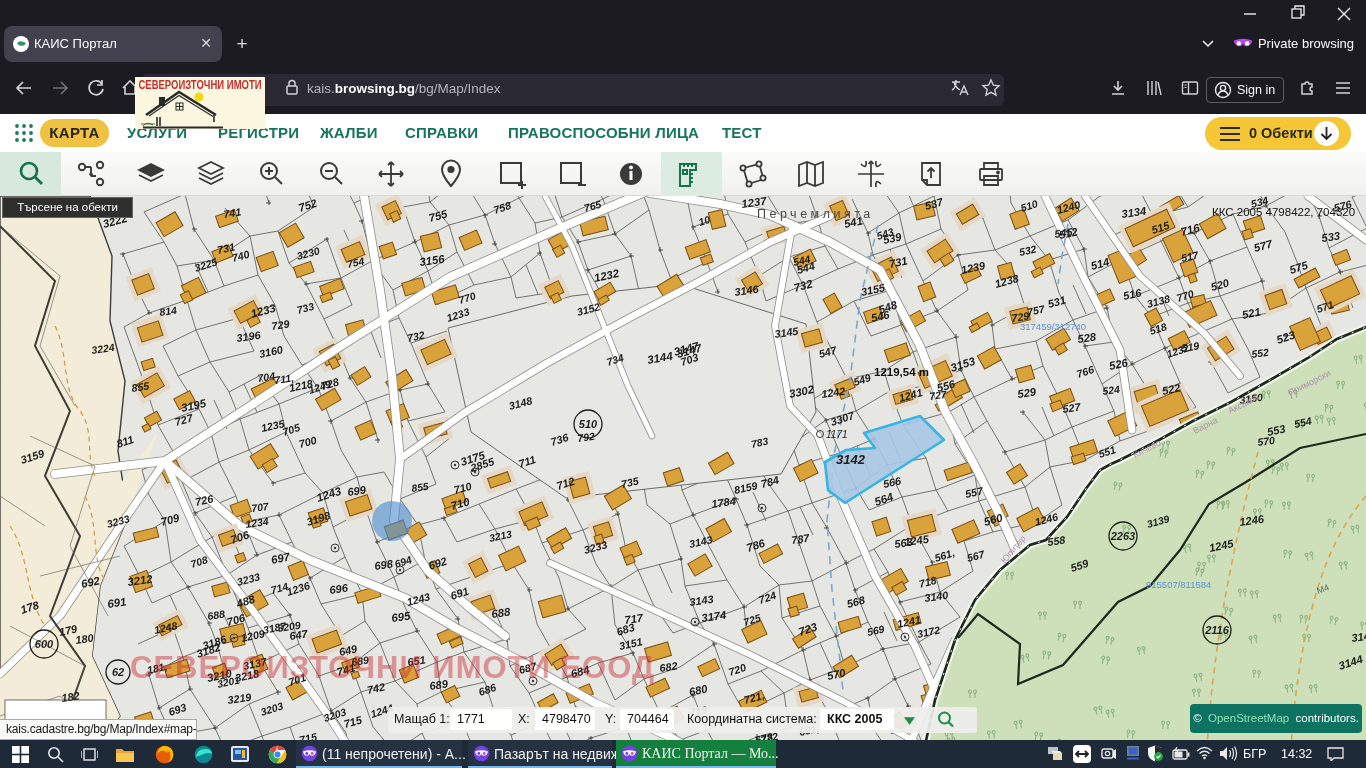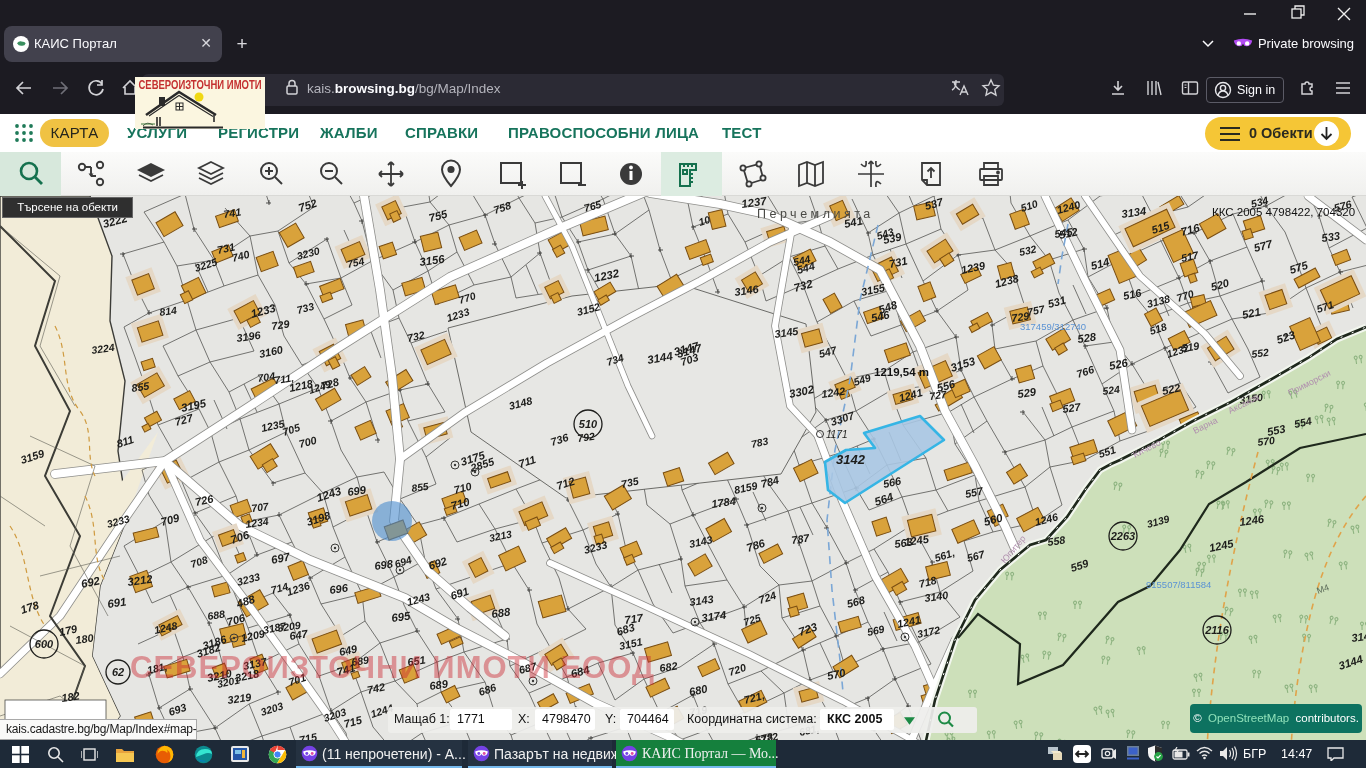--- a/index.html
+++ b/index.html
@@ -36,21 +36,21 @@
   
   .sitelogo { position:absolute; left:135px; top:77px; width:130px; height:52px;
     background:#fbf6e0; z-index:30; overflow:hidden; }
   .sitelogo .t { position:absolute; left:0; top:2px; width:130px; text-align:center;
     color:#c43030; font-weight:700; font-size:10px; letter-spacing:0; white-space:nowrap;
     transform:scale(0.95,1.2); }
 
   
   .sitenav { position:absolute; left:0; top:114px; width:1366px; height:38px; background:#ffffff; }
   .karta { position:absolute; left:40px; top:5px; width:69px; height:28px; background:#f0c243;
-    border-radius:14px; color:#26261c; font-weight:400; font-size:15px; text-align:center;
+    border-radius:14px; color:#26261c; font-weight:700; font-size:15px; text-align:center;
     line-height:28px; letter-spacing:0.3px; }
   .snav { position:absolute; top:10px; color:#17745c; font-weight:700; font-size:15px;
     letter-spacing:0.2px; }
   .objpill { position:absolute; left:1205px; top:3px; width:146px; height:33px;
     background:#f5c636; border-radius:17px; }
   .objpill .txt { position:absolute; left:44px; top:8px; font-size:14.5px; font-weight:700; color:#2a2a20; }
   .objpill .circ { position:absolute; left:109px; top:4px; width:25px; height:25px;
     background:#fff; border-radius:50%; }
 
   
@@ -2293,19 +2293,19 @@
       </svg>
     <svg class="tray" style="left:1196px;top:6px" width="17" height="14" viewBox="0 0 17 14">
         <path d="M1,5 q7.5,-7 15,0 M3.5,7.5 q5,-4.5 10,0 M6,10 q2.5,-2.2 5,0" stroke="#e8e8e8" stroke-width="1.4" fill="none"></path>
         <circle cx="8.5" cy="12" r="1.3" fill="#e8e8e8"></circle>
       </svg>
     <svg class="tray" style="left:1219px;top:6px" width="19" height="15" viewBox="0 0 19 15">
         <path d="M1,5 h3 l4,-4 v13 l-4,-4 h-3 z" fill="#e8e8e8"></path>
         <path d="M10.5,4 q2,3.5 0,7 M13,2 q3,5.5 0,11 M15.5,0.5 q4,7 0,14" stroke="#e8e8e8" stroke-width="1.2" fill="none"></path>
       </svg>
     <span class="tray" style="left:1243px">БГР</span>
-    <span class="tray" style="left:1281px">14:47</span>
+    <span class="tray" style="left:1281px">14:32</span>
     <svg class="tray" style="left:1327px;top:7px" width="17" height="14" viewBox="0 0 17 14">
         <path d="M1,1 h15 v10 h-9 l-3,3 v-3 h-3 z" fill="none" stroke="#e8e8e8" stroke-width="1.3"></path>
       </svg>
   </div>
 
 </div>
 
 </body></html>

